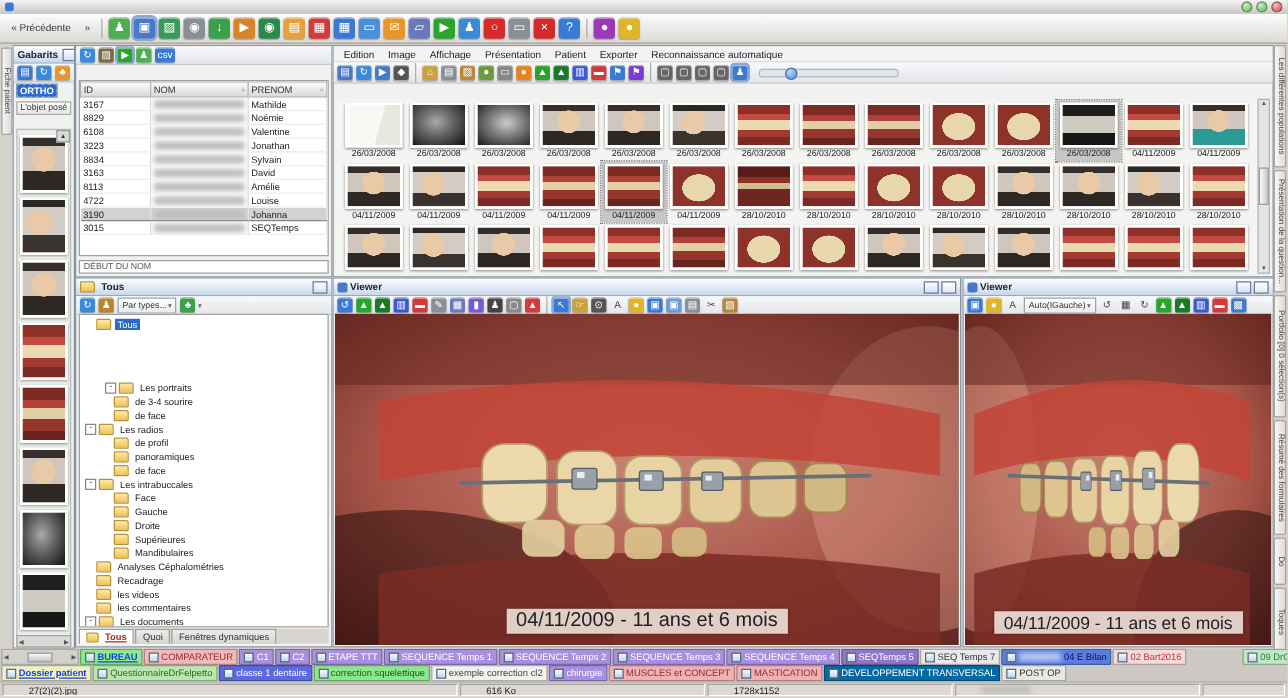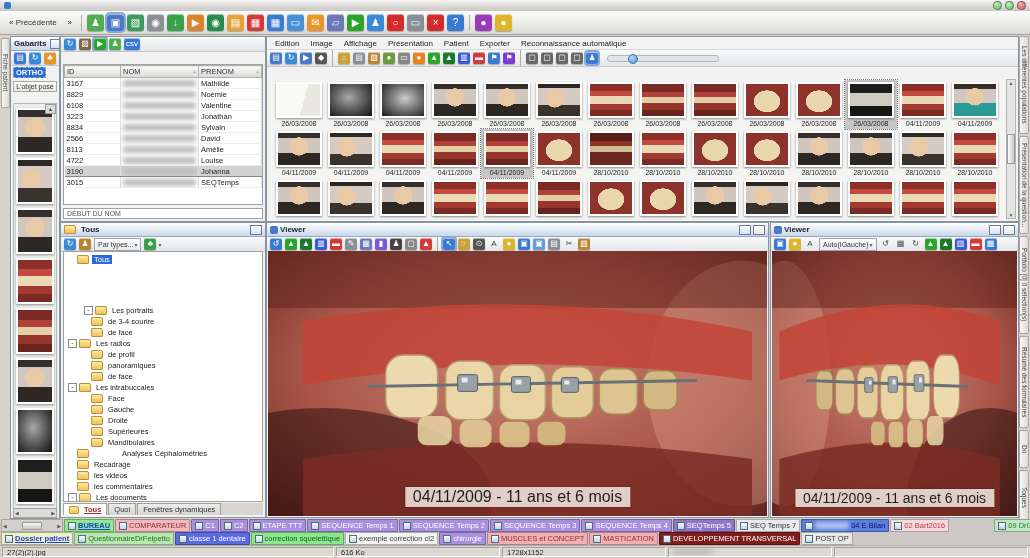--- a/index.html
+++ b/index.html
@@ -132,21 +132,21 @@
   .btab .bicon{width:6px;height:6px;flex:none;border:1px solid #566a7a;background:linear-gradient(#f8fbff,#bcd4e8);}
   .btab.u{text-decoration:underline;font-weight:bold;}
   .blurseg{width:34px;height:7px;background:rgba(255,255,255,.55);filter:blur(2px);border-radius:2px;}
   #row1-filler{width:58px;flex:none;background:#d4d1cc;display:flex;align-items:center;justify-content:space-between;
     font-size:5px;color:#555;border:1px solid #aaa7a2;padding:0 1px;}
   #row1-filler .hthumb{width:18px;height:6px;background:linear-gradient(#fafafa,#c4c4c0);border:1px solid #999;}
   
   #statusbar{position:absolute;top:545px;left:0;right:0;height:13px;background:#d4d1ca;border-top:1px solid #b0ada6;
     display:flex;gap:2px;padding:1px 2px;box-sizing:border-box;}
   .scell{border:1px solid;border-color:#a8a5a0 #fff #fff #a8a5a0;background:#dcd9d2;font-size:7.5px;color:#222;
-    padding:0 4px;display:flex;align-items:center;flex:none;overflow:hidden;}
+    padding:0 20px;display:flex;align-items:center;flex:none;overflow:hidden;}
   .scell .blurblock{width:40px;height:6px;margin:0;}
 </style>
 </head>
 <body>
 
 <div id="titlebar">
   <span id="app-icon"></span>
   <span id="win-controls">
     <span class="wc g"></span>
     <span class="wc g"></span>
@@ -272,21 +272,21 @@
             <td>Jonathan</td>
           </tr>
           <tr>
             <td>8834</td>
             <td>
               <div class="blurblock"></div>
             </td>
             <td>Sylvain</td>
           </tr>
           <tr>
-            <td>2566</td>
+            <td>3163</td>
             <td>
               <div class="blurblock"></div>
             </td>
             <td>David</td>
           </tr>
           <tr>
             <td>8113</td>
             <td>
               <div class="blurblock"></div>
             </td>
@@ -614,21 +614,21 @@
         <span class="tlabel">Droite</span>
       </div>
       <div class="titem" style="padding-left: 23px;">
         <span class="fold"></span>
         <span class="tlabel">Supérieures</span>
       </div>
       <div class="titem" style="padding-left: 23px;">
         <span class="fold"></span>
         <span class="tlabel">Mandibulaires</span>
       </div>
-      <div class="titem" style="padding-left: 9px; gap: 28px;">
+      <div class="titem" style="padding-left: 9px;">
         <span class="fold"></span>
         <span class="tlabel">Analyses Céphalométries</span>
       </div>
       <div class="titem" style="padding-left: 9px;">
         <span class="fold"></span>
         <span class="tlabel">Recadrage</span>
       </div>
       <div class="titem" style="padding-left: 9px;">
         <span class="fold"></span>
         <span class="tlabel">les videos</span>
@@ -903,21 +903,21 @@
       <span>chirurgie</span>
     </span>
     <span class="btab" style="background: rgb(242, 176, 180); color: rgb(140, 47, 51);">
       <span class="bicon"></span>
       <span>MUSCLES et CONCEPT</span>
     </span>
     <span class="btab" style="background: rgb(242, 176, 180); color: rgb(140, 47, 51);">
       <span class="bicon"></span>
       <span>MASTICATION</span>
     </span>
-    <span class="btab" style="background: #7f1d1d; color: rgb(255, 255, 255); text-align: right;">
+    <span class="btab" style="background: #0369a1; color: rgb(255, 255, 255); text-align: right;">
       <span class="bicon"></span>
       <span>DEVELOPPEMENT TRANSVERSAL</span>
     </span>
     <span class="btab" style="background: rgb(232, 232, 230); color: rgb(51, 51, 51);">
       <span class="bicon"></span>
       <span>POST OP</span>
     </span>
   </div>
 
 <div id="statusbar">

